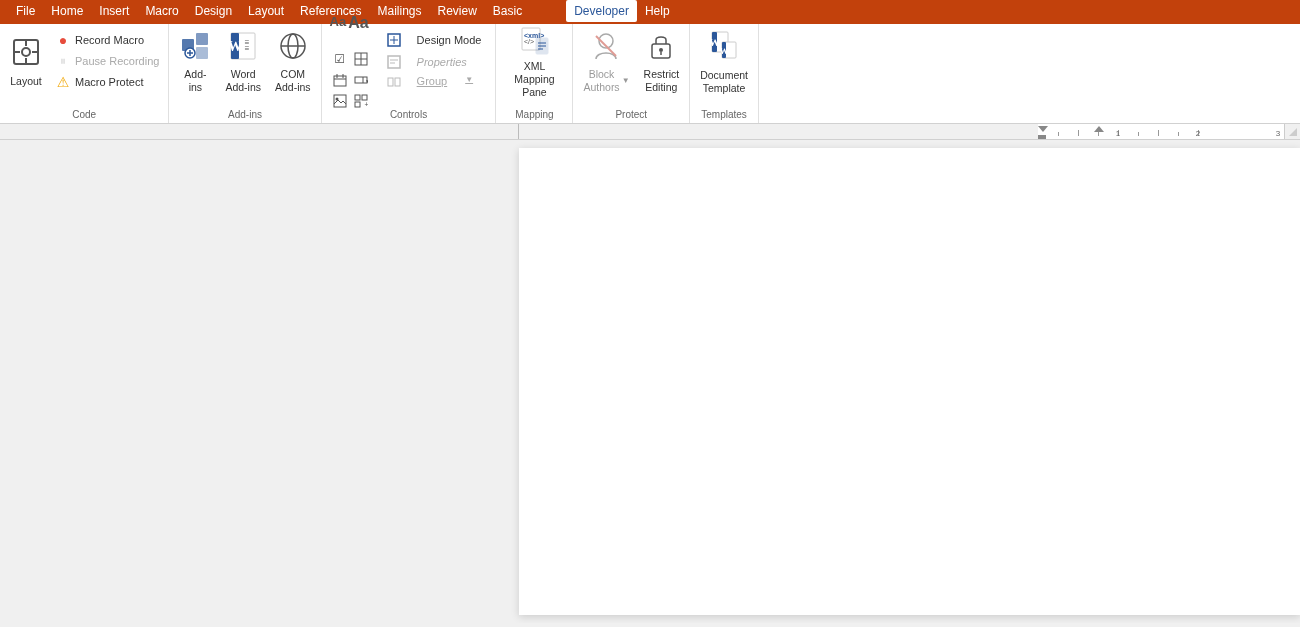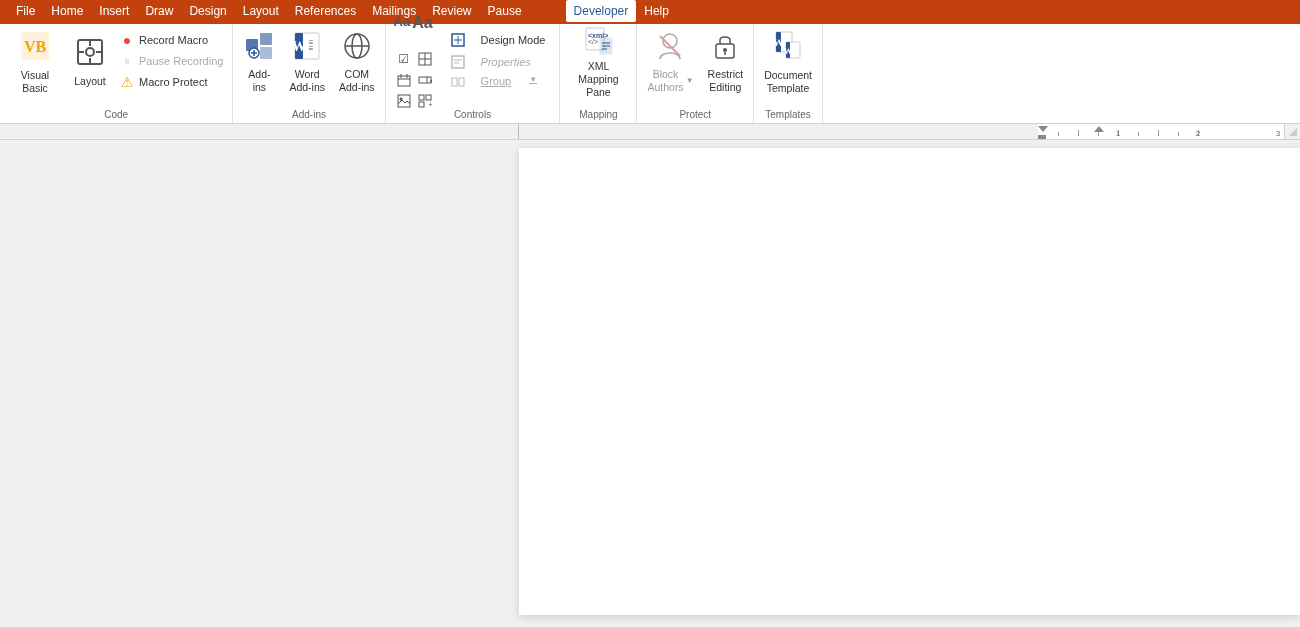--- a/index.html
+++ b/index.html
@@ -223,46 +223,36 @@
       color: #555;
     }
   </style>
 </head>
 <body>
 
 <div class="menu-bar">
   <span>File</span>
   <span>Home</span>
   <span>Insert</span>
-  <span>Draw</span>
+  <span>Macro</span>
   <span>Design</span>
   <span>Layout</span>
   <span>References</span>
   <span>Mailings</span>
   <span>Review</span>
-  <span>Pause</span>
+  <span>Basic</span>
   <span class="active">Developer</span>
   <span>Help</span>
 </div>
 
 <div class="ribbon">
 
   <div class="ribbon-group">
     <div class="ribbon-group-content">
 
-      <div class="ribbon-btn">
-        <div class="btn-icon">
-          <svg width="32" height="32" viewBox="0 0 32 32">
-            <rect x="2" y="2" width="28" height="28" rx="2" fill="#f0a500" opacity="0.15"></rect>
-            <text x="16" y="22" text-anchor="middle" font-size="16" font-weight="bold" fill="#f0a500" font-family="serif">VB</text>
-          </svg>
-        </div>
-        <div class="btn-label">Visual
-Basic</div>
-      </div>
 
       <div class="ribbon-btn">
         <div class="btn-icon">
           <svg width="32" height="32" viewBox="0 0 32 32">
             <rect x="4" y="4" width="24" height="24" rx="2" fill="none" stroke="#555" stroke-width="2"></rect>
             <circle cx="16" cy="16" r="4" fill="none" stroke="#555" stroke-width="2"></circle>
             <line x1="16" y1="4" x2="16" y2="10" stroke="#555" stroke-width="2"></line>
             <line x1="16" y1="22" x2="16" y2="28" stroke="#555" stroke-width="2"></line>
             <line x1="4" y1="16" x2="10" y2="16" stroke="#555" stroke-width="2"></line>
             <line x1="22" y1="16" x2="28" y2="16" stroke="#555" stroke-width="2"></line>

